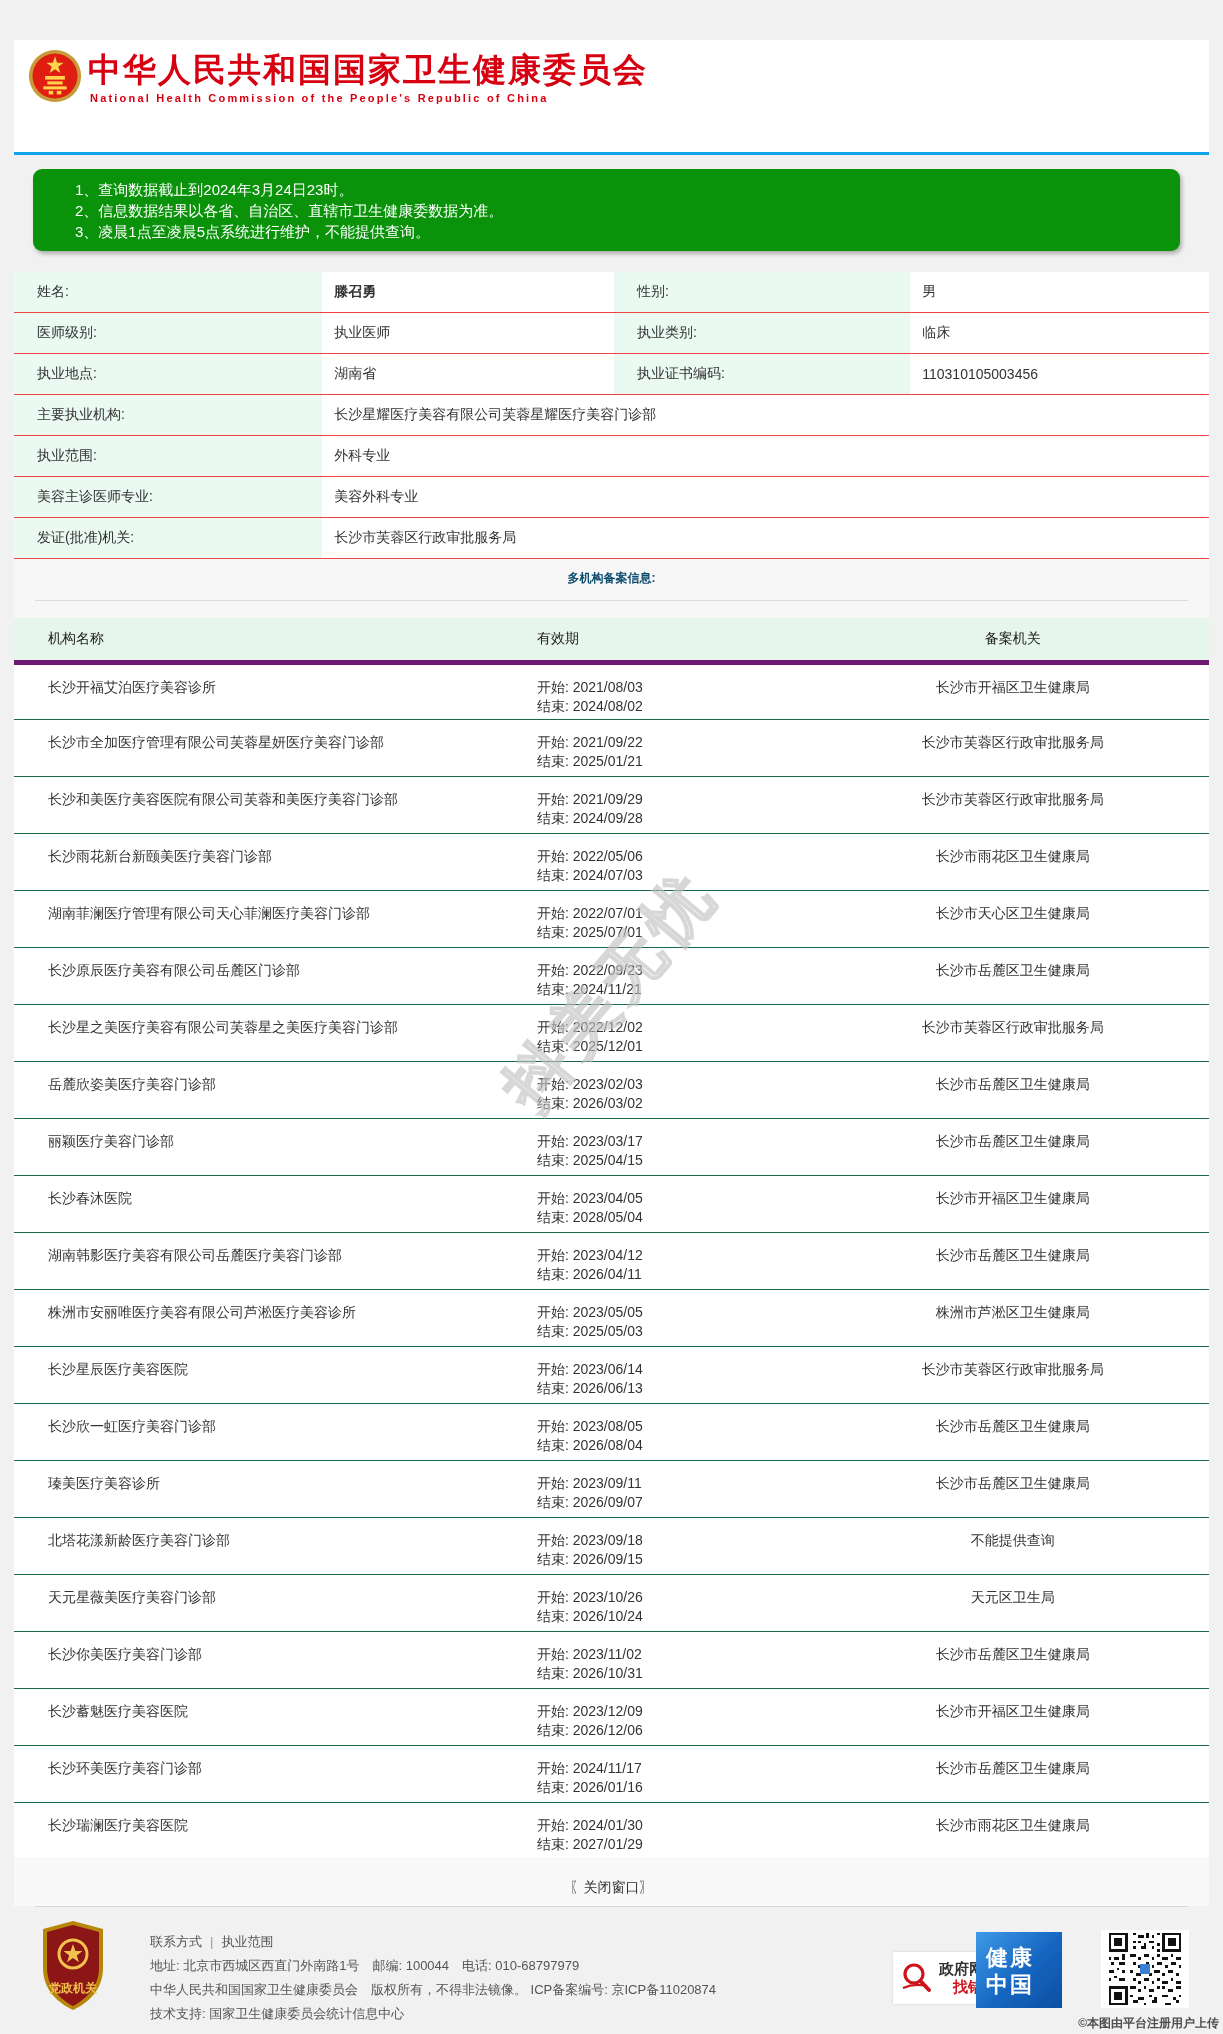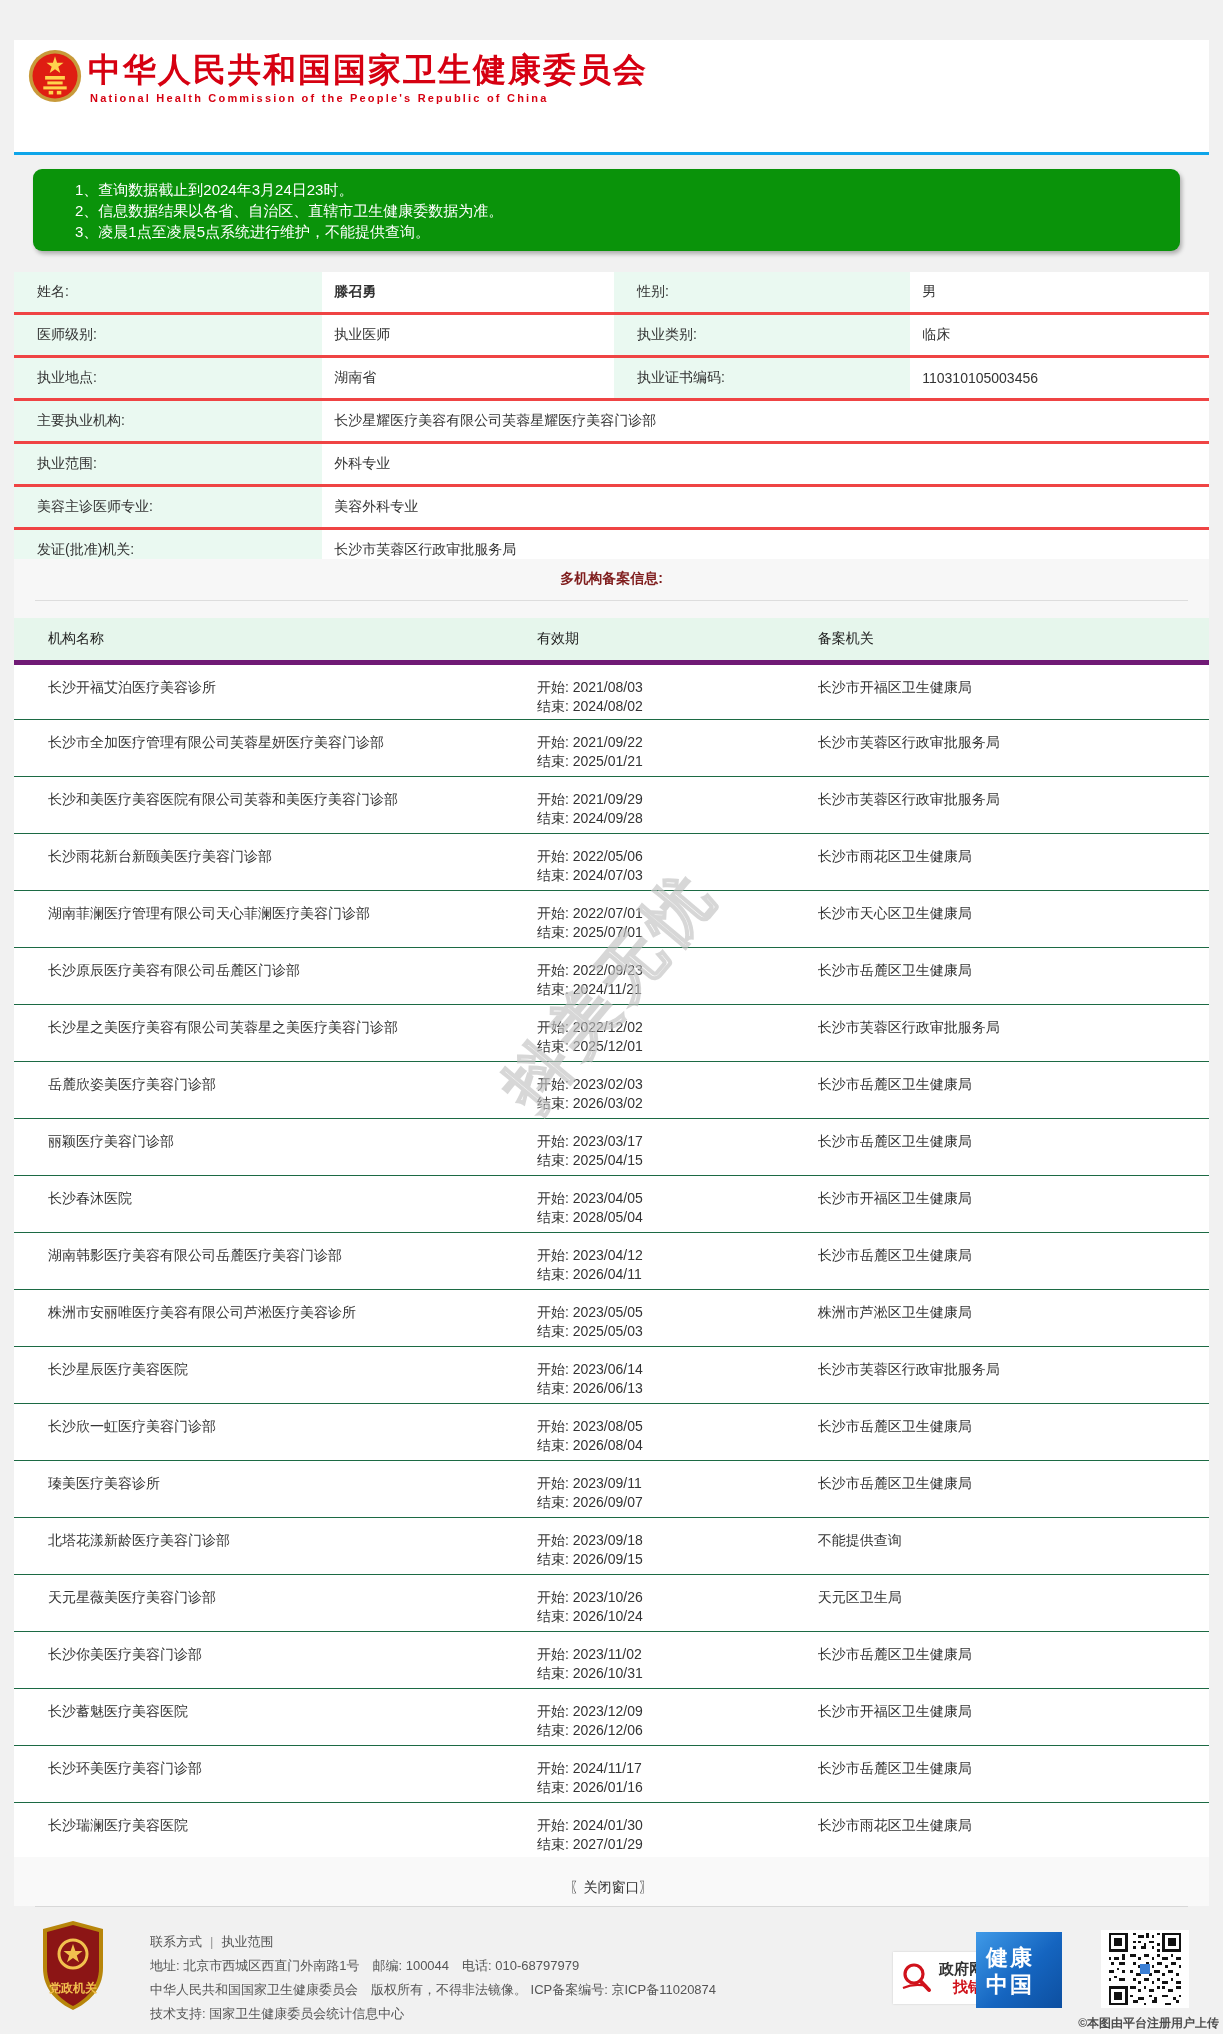--- a/index.html
+++ b/index.html
@@ -10,37 +10,37 @@
   .header-band{position:absolute;left:14px;top:40px;width:1195px;height:112px;background:#ffffff;border-bottom:3px solid #0ea5e9;}
   .emblem{position:absolute;left:14px;top:8px;width:54px;height:56px;}
   .title-cn{position:absolute;left:74px;top:8px;font-size:33px;font-weight:bold;color:#d60011;letter-spacing:2px;white-space:nowrap;}
   .title-en{position:absolute;left:76px;top:52px;font-size:11px;font-weight:bold;color:#d60011;letter-spacing:2.2px;white-space:nowrap;}
 
   
   .notice{position:absolute;left:33px;top:169px;width:1147px;height:82px;background:#0a930a;border-radius:9px;box-shadow:2px 3px 4px rgba(0,0,0,.28);color:#fff;font-size:15px;box-sizing:border-box;padding:10px 0 0 42px;line-height:21px;}
 
   
   .info-table{position:absolute;left:14px;top:272px;width:1195px;border-collapse:collapse;table-layout:fixed;font-size:14px;color:#333;}
-  .info-table td{height:40px;border-bottom:3px solid #ef4444;padding:0 24px 0 10px;vertical-align:middle;background:#fff;}
+  .info-table td{height:40px;border-bottom:1px solid #ef4444;padding:0 24px 0 10px;vertical-align:middle;background:#fff;}
   .info-table td.lbl{background:#eaf9f1;padding-left:23px;}
   .info-table td.val{padding-left:12px;}
   .bold{font-weight:bold;}
 
   
   .mid-band{position:absolute;left:14px;top:559px;width:1195px;height:59px;background:#f7f7f7;}
-  .section-title{position:absolute;left:14px;top:570px;width:1195px;text-align:center;font-size:14px;font-weight:bold;color:#7f1d1d;}
+  .section-title{position:absolute;left:14px;top:570px;width:1195px;text-align:center;font-size:12px;font-weight:bold;color:#0c4a6e;}
   .mid-rule{position:absolute;left:35px;top:600px;width:1153px;height:1px;background:#dddddd;}
 
   
   .filing-table{position:absolute;left:14px;top:618px;width:1195px;border-collapse:collapse;table-layout:fixed;font-size:14px;color:#333;border-bottom:2px solid #1c6a44;}
   .filing-table th{height:40px;background:#e6f6ec;text-align:left;font-weight:normal;color:#222;border-bottom:5px solid #701a75;}
   .filing-table td{height:57px;background:#fff;vertical-align:top;border-bottom:1px solid #1c6a44;box-sizing:border-box;padding-top:13px;line-height:19px;}
   .filing-table .c1{padding-left:34px;}
   .filing-table .c2{padding-left:27px;}
-  .filing-table .c3{padding-left:27px;}
+  .filing-table .c3{padding-left:27px;text-align:center;}
 
   
   .close-band{position:absolute;left:14px;top:1857px;width:1195px;height:49px;background:#f9f9f9;}
   .close-btn{position:absolute;left:14px;top:1879px;width:1195px;text-align:center;font-size:14px;color:#333;cursor:pointer;}
   .footer-rule{position:absolute;left:35px;top:1906px;width:1153px;height:1px;background:#d8d8d8;}
 
   
   .party-badge{position:absolute;left:40px;top:1920px;width:66px;height:92px;}
   .footer-text{position:absolute;left:150px;top:1930px;font-size:13px;color:#555;line-height:24px;}
   .flink{cursor:pointer;}

